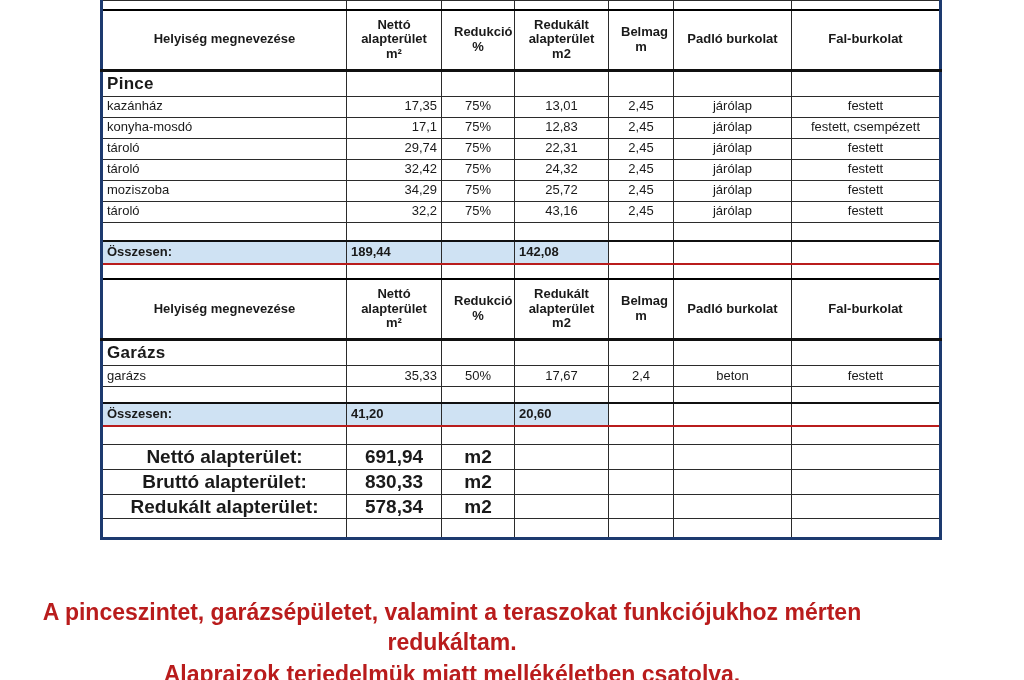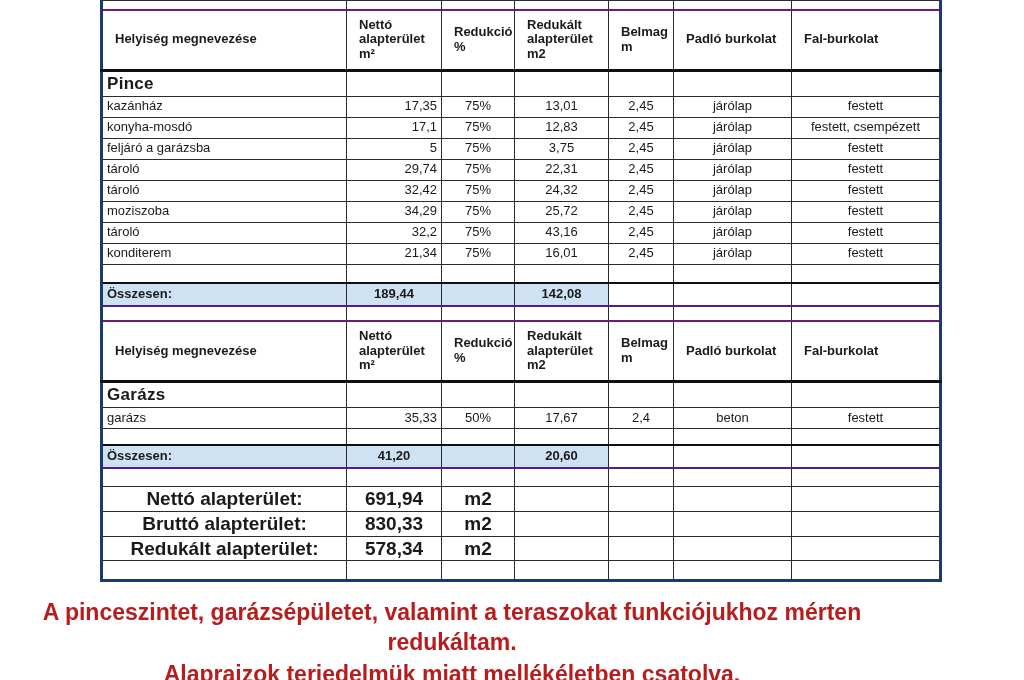--- a/index.html
+++ b/index.html
@@ -17,37 +17,37 @@
     border-bottom:3px solid #1d3a6f;
   }
   table.area td, table.area th {
     border:1px solid #2b2b2b;
     padding:0 4px; font-size:13px; line-height:1.25;
     overflow:hidden; white-space:nowrap; vertical-align:middle;
     font-weight:normal; text-align:left; background:#fff;
   }
   tr.spacer-row td { padding:0; }
   tr.header-row th {
-    font-weight:bold; text-align:left; white-space:pre-line;
+    font-weight:bold; text-align:center; white-space:pre-line;
     line-height:1.12; padding:3px 12px;
-    border-top:2px solid #701a75; border-bottom:3px solid #101010;
+    border-top:2px solid #000000; border-bottom:3px solid #101010;
     height:52px;
   }
   tr.section-row td { height:24px; }
   tr.section-row td.c0 { font-weight:bold; font-size:17px; letter-spacing:0.3px; }
   tr.data-row td { height:20px; }
   tr.data-row td.c1 { text-align:right; }
   tr.data-row td.c2, tr.data-row td.c3, tr.data-row td.c4,
   tr.data-row td.c5, tr.data-row td.c6 { text-align:center; }
   tr.total-row td {
     font-weight:bold; height:21px;
-    border-top:2px solid #101010; border-bottom:2px solid #4c1d95;
+    border-top:2px solid #101010; border-bottom:2px solid #b91c1c;
   }
   tr.total-row td.hl { background:var(--hl, #cfe2f3); }
-  tr.total-row td.c1, tr.total-row td.c3 { text-align:center; }
+  tr.total-row td.c1, tr.total-row td.c3 { }
   tr.summary-row td { font-weight:bold; height:20px; font-size:19px; }
   tr.summary-row td.c0, tr.summary-row td.c1, tr.summary-row td.c2 { text-align:center; }
 
   .footer {
     position:absolute; left:0; top:598px; width:904px;
     text-align:center; font-family:Liberation Sans, sans-serif;
     font-weight:bold; color:#b91c1c;
   }
   .footer .line1 { font-size:23px; line-height:1.3; }
   .footer .line2 { font-size:23px; line-height:1.45;text-align:center; }
@@ -113,29 +113,20 @@
         <tr class="data-row">
           <td class="c0">konyha-mosdó</td>
           <td class="c1">17,1</td>
           <td class="c2">75%</td>
           <td class="c3">12,83</td>
           <td class="c4">2,45</td>
           <td class="c5">járólap</td>
           <td class="c6">festett, csempézett</td>
         </tr>
         <tr class="data-row">
-          <td class="c0">feljáró a garázsba</td>
-          <td class="c1">5</td>
-          <td class="c2">75%</td>
-          <td class="c3">3,75</td>
-          <td class="c4">2,45</td>
-          <td class="c5">járólap</td>
-          <td class="c6">festett</td>
-        </tr>
-        <tr class="data-row">
           <td class="c0">tároló</td>
           <td class="c1">29,74</td>
           <td class="c2">75%</td>
           <td class="c3">22,31</td>
           <td class="c4">2,45</td>
           <td class="c5">járólap</td>
           <td class="c6">festett</td>
         </tr>
         <tr class="data-row">
           <td class="c0">tároló</td>
@@ -153,29 +144,20 @@
           <td class="c3">25,72</td>
           <td class="c4">2,45</td>
           <td class="c5">járólap</td>
           <td class="c6">festett</td>
         </tr>
         <tr class="data-row">
           <td class="c0">tároló</td>
           <td class="c1">32,2</td>
           <td class="c2">75%</td>
           <td class="c3">43,16</td>
-          <td class="c4">2,45</td>
-          <td class="c5">járólap</td>
-          <td class="c6">festett</td>
-        </tr>
-        <tr class="data-row">
-          <td class="c0">konditerem</td>
-          <td class="c1">21,34</td>
-          <td class="c2">75%</td>
-          <td class="c3">16,01</td>
           <td class="c4">2,45</td>
           <td class="c5">járólap</td>
           <td class="c6">festett</td>
         </tr>
         <tr class="spacer-row" style="height: 19px;">
           <td class="c0"></td>
           <td class="c1"></td>
           <td class="c2"></td>
           <td class="c3"></td>
           <td class="c4"></td>

